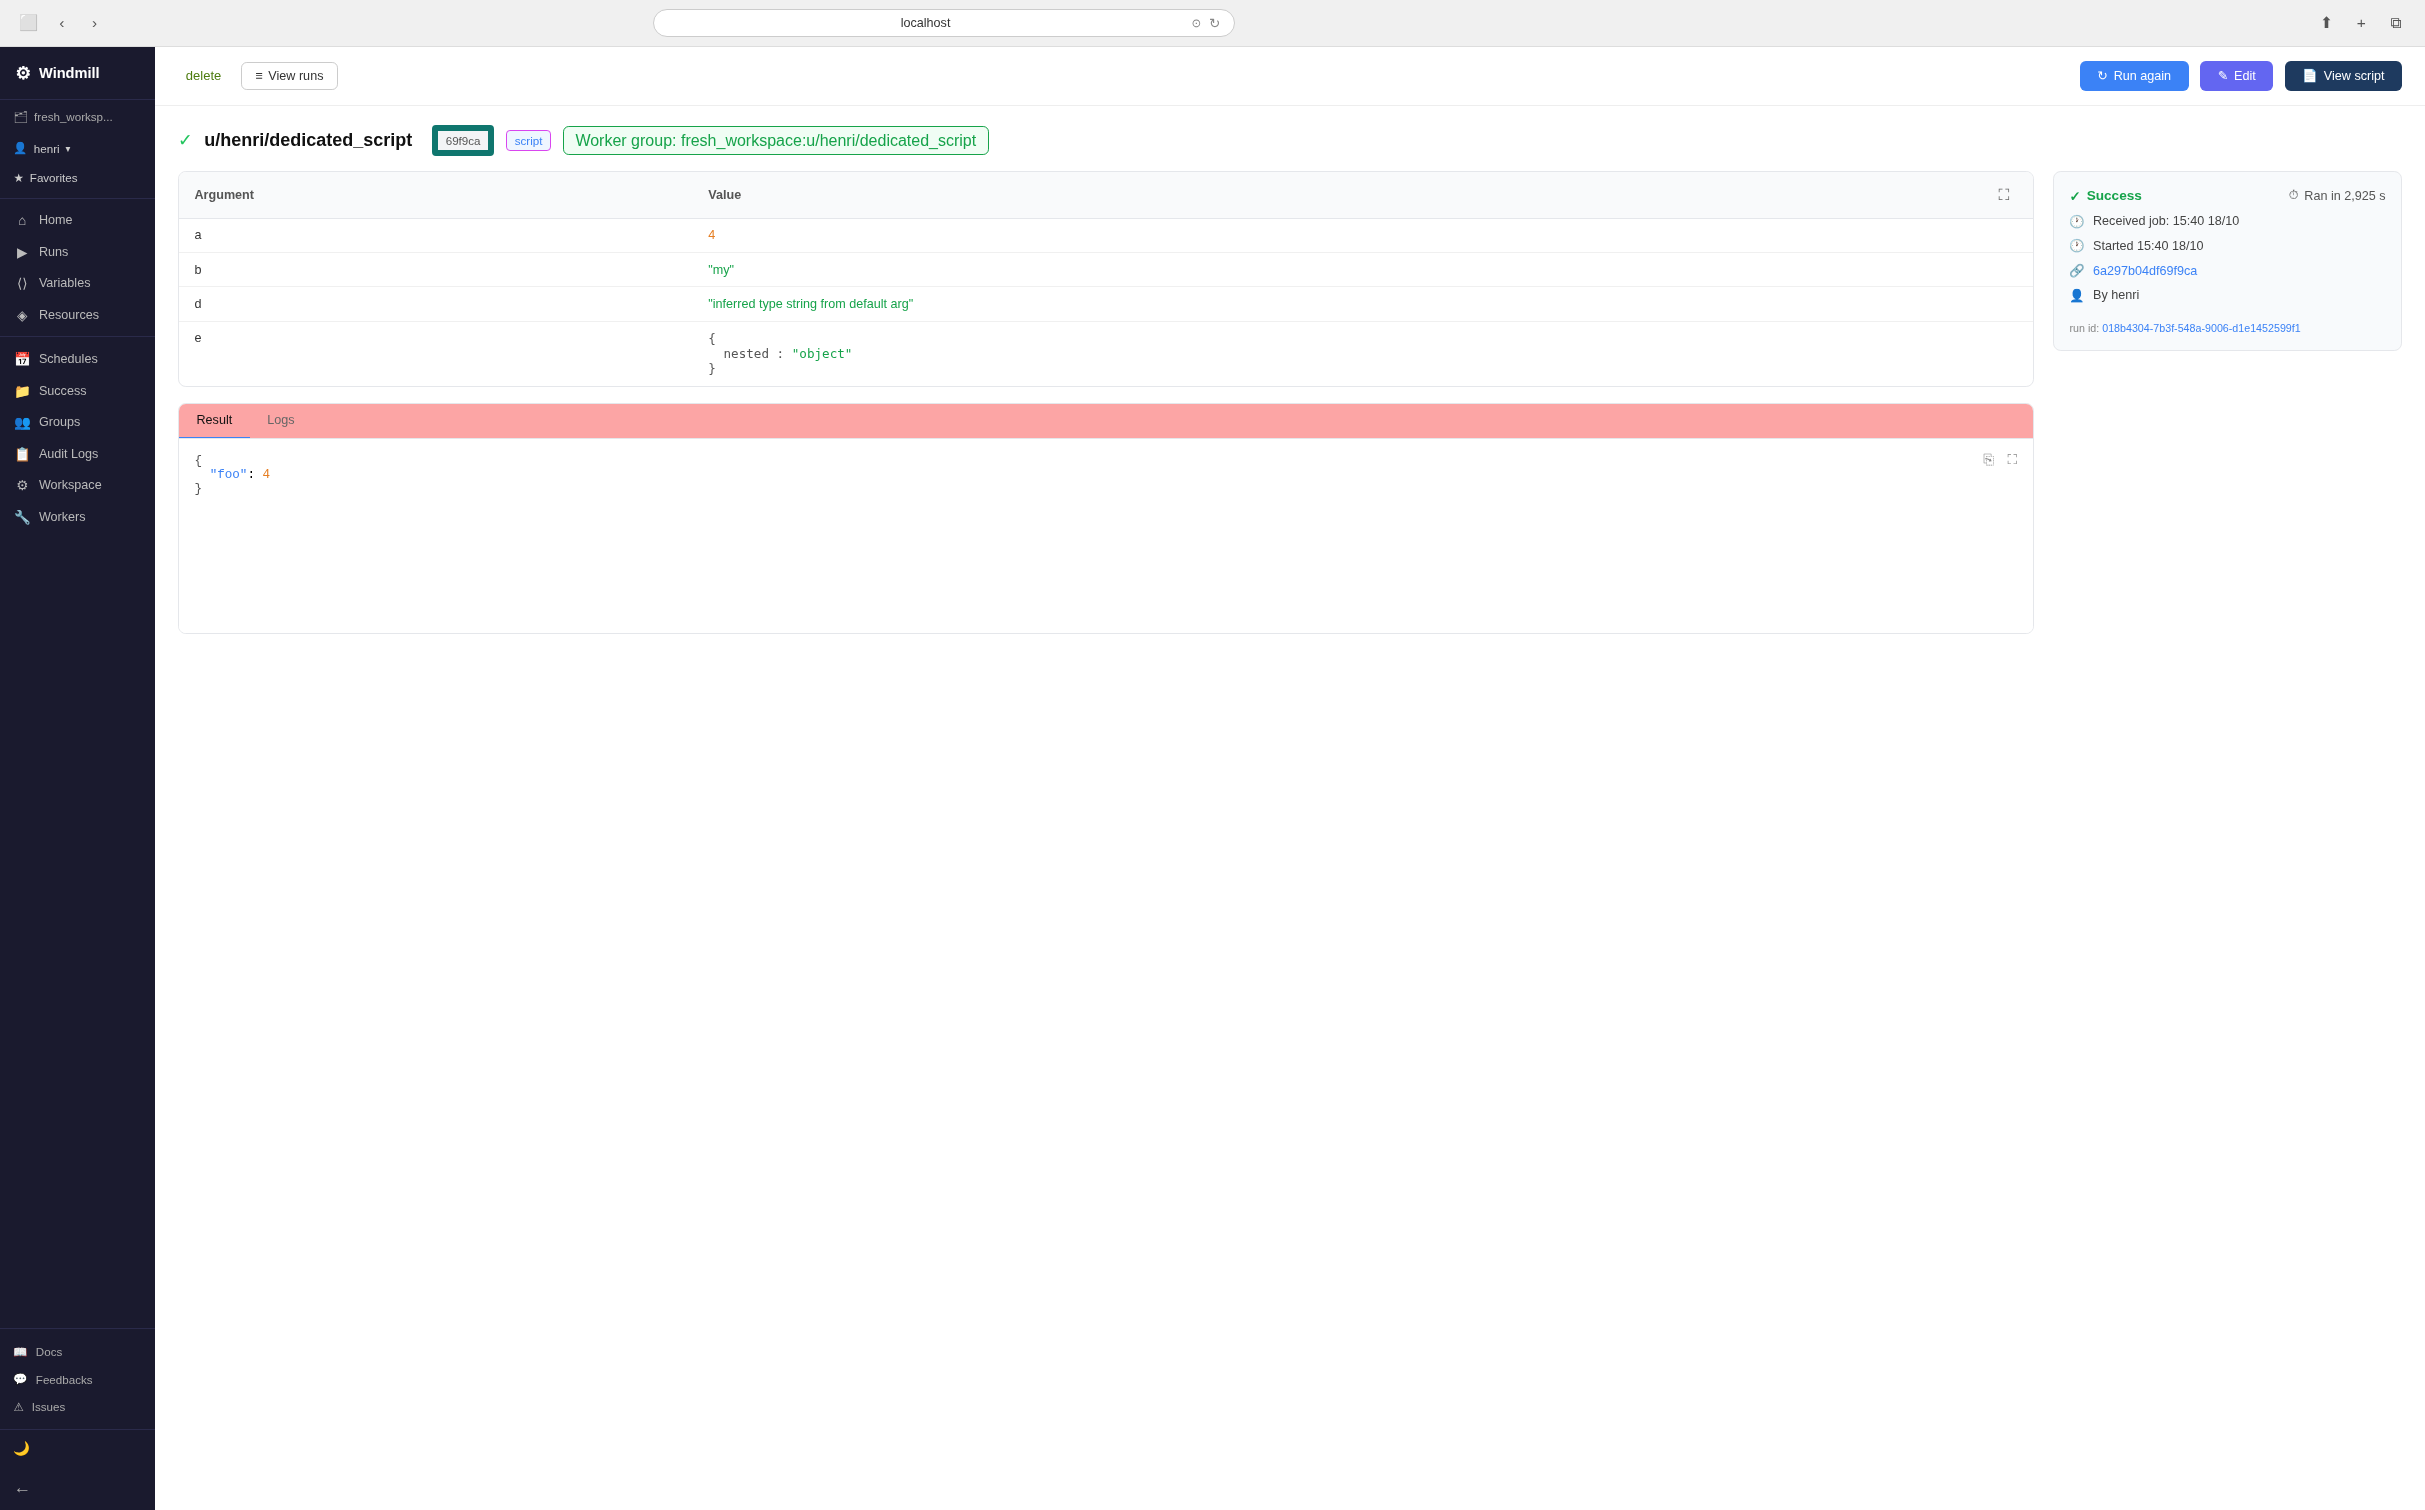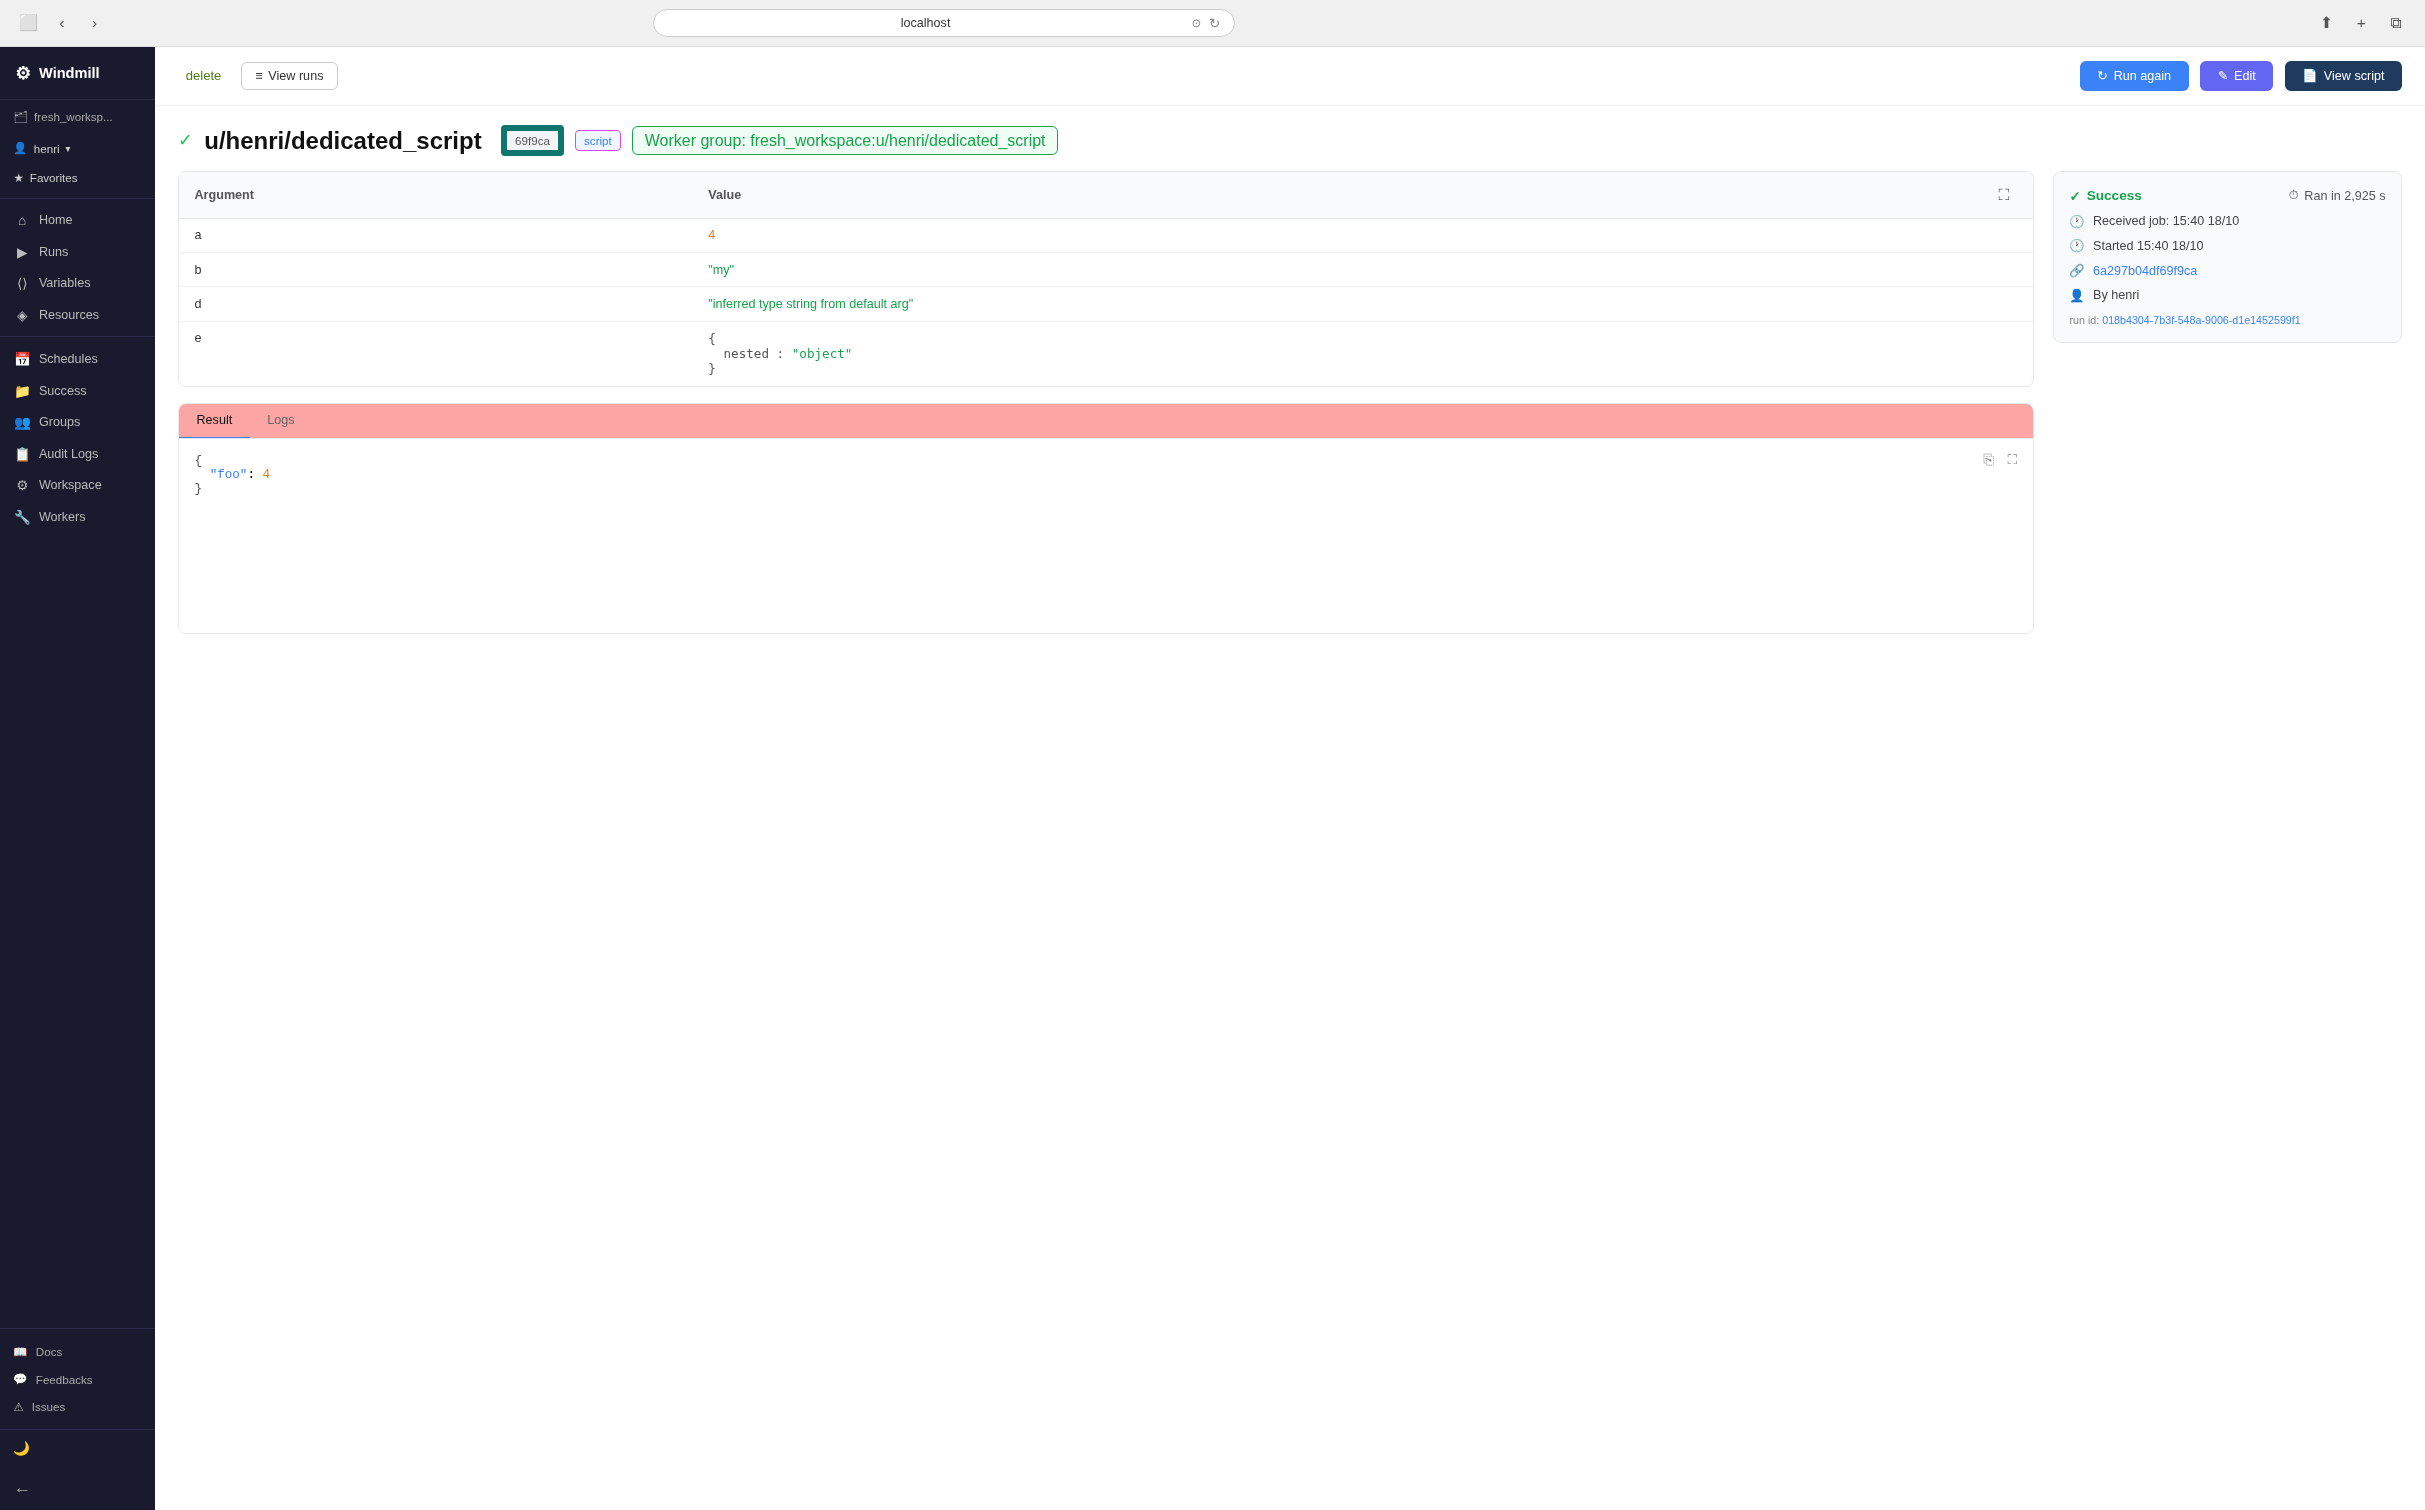--- a/index.html
+++ b/index.html
@@ -42,21 +42,21 @@
     .run-again-btn { background: #3b82f6; color: #fff; border: none; padding: 7.8px 17.5px; border-radius: 5.8px; cursor: pointer; font-size: 12.6px; display: flex; align-items: center; gap: 5.8px; font-weight: 500; }
     .edit-btn { background: #6366f1; color: #fff; border: none; padding: 7.8px 17.5px; border-radius: 5.8px; cursor: pointer; font-size: 12.6px; display: flex; align-items: center; gap: 5.8px; font-weight: 500; }
     .view-script-btn { background: #1e3a5f; color: #fff; border: none; padding: 7.8px 17.5px; border-radius: 5.8px; cursor: pointer; font-size: 12.6px; display: flex; align-items: center; gap: 5.8px; font-weight: 500; }
 
     
     .content { flex: 1; overflow-y: auto; padding: 19.4px 23px; display: flex; flex-direction: column; gap: 15.5px; }
 
     
     .script-header { display: flex; align-items: center; gap: 11.6px; flex-wrap: wrap; }
     .success-check { color: #22c55e; font-size: 17.5px; }
-    .script-title { font-size: 24px; font-weight: 700; color: #111; }
+    .script-title { font-size: 18px; font-weight: 700; color: #111; }
     .badge { padding: 2.9px 7.8px; border-radius: 3.9px; font-size: 11.6px; font-weight: 500; }
     .badge-gray { background: #f3f4f6; color: #555; border: 6px solid #0f766e; margin-left: 8px; }
     .badge-blue { background: #eff6ff; color: #3b82f6; border: 1px solid #d946ef; }
     .worker-badge { padding: 4.9px 11.6px; border-radius: 5.8px; font-size: 16px; color: #16a34a; border: 1.5px solid #16a34a; background: #f0fdf4; }
 
     
     .two-col { display: flex; gap: 19.4px; align-items: flex-start; }
     .left-col { flex: 1; }
     .right-col { width: 349px; flex-shrink: 0; }
 
@@ -79,21 +79,21 @@
     .json-brace { color: #555; }
     .json-key { color: #3b82f6; }
     .json-number { color: #e67e22; }
 
     
     .info-panel { background: #f8fafc; border: 1px solid #e5e7eb; border-radius: 7.8px; padding: 15.5px; display: flex; flex-direction: column; gap: 9.7px; }
     .info-row { display: flex; align-items: center; gap: 7.8px; font-size: 12.6px; color: #444; }
     .success-badge { display: flex; align-items: center; gap: 5.8px; color: #16a34a; font-weight: 600; font-size: 13.6px; }
     .timing-badge { display: flex; align-items: center; gap: 5.8px; color: #555; font-size: 12.6px; }
     .info-link { color: #3b82f6; text-decoration: none; cursor: pointer; }
-    .run-id-text { font-size: 10.7px; color: #888; margin-top: 2px; word-break: break-all; }
+    .run-id-text { font-size: 10.7px; color: #888; margin-top: 10px; word-break: break-all; }
     .string-value { color: #16a34a; }
     .number-value { color: #e67e22; }
   </style>
 </head>
 <body>
 
 <div class="browser-chrome">
   <div class="browser-nav">
     <button class="nav-btn">⬜</button>
     <button class="nav-btn">‹</button>

